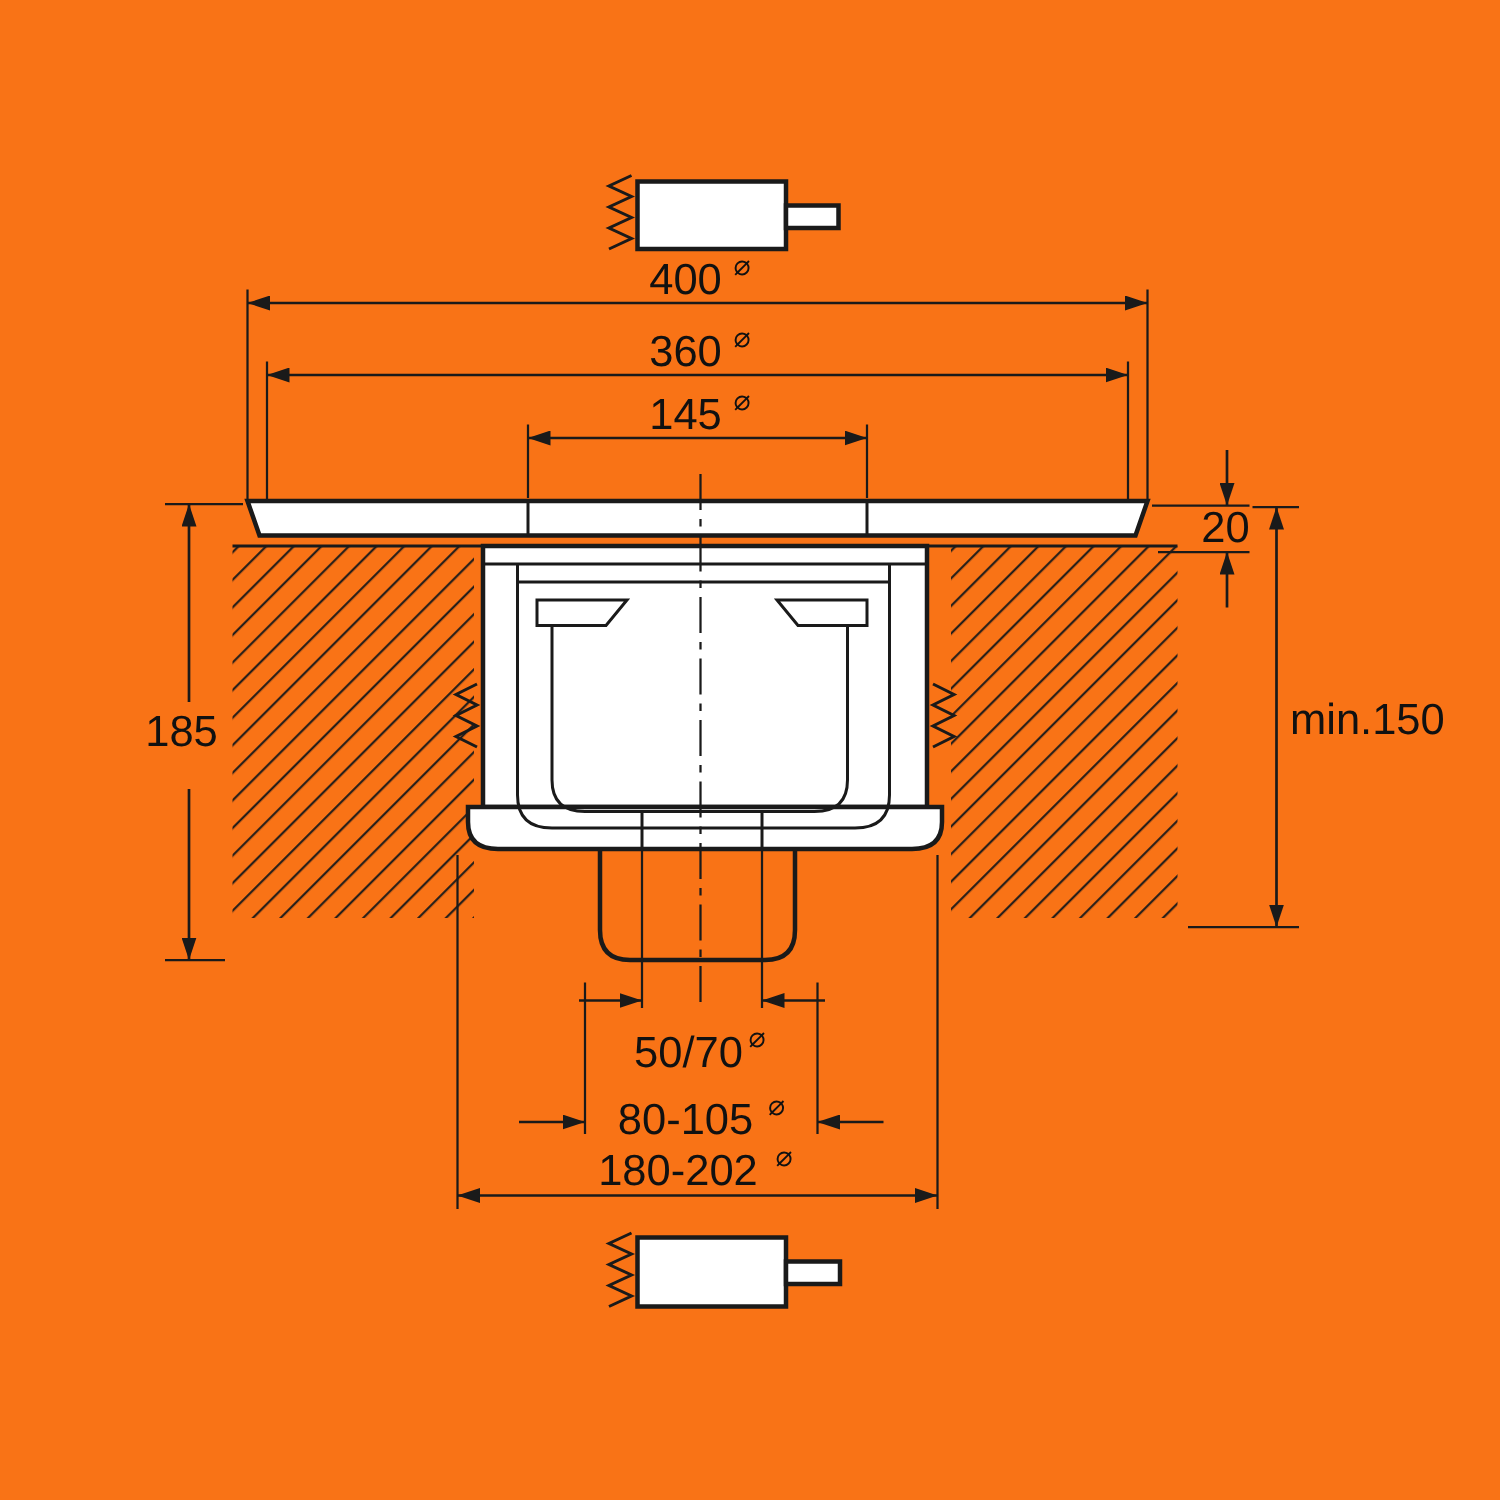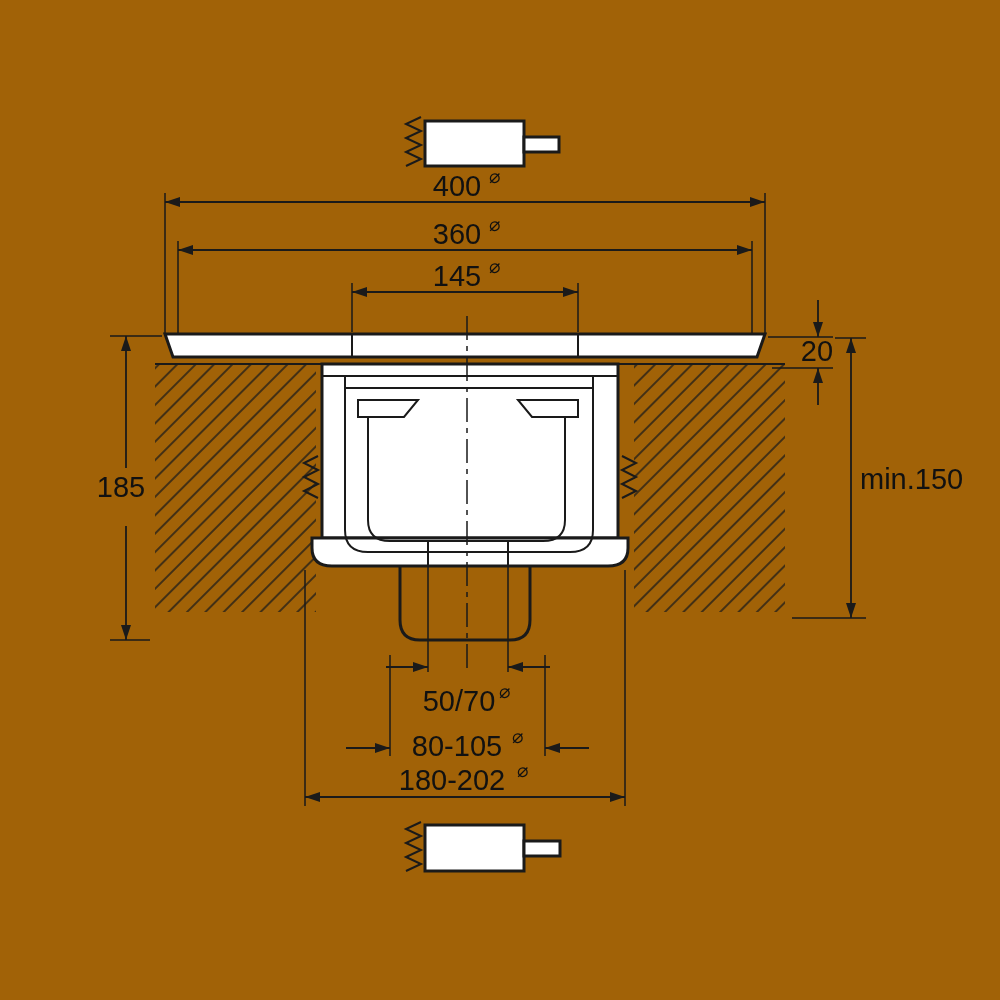--- a/index.html
+++ b/index.html
@@ -1,16 +1,16 @@
 <!DOCTYPE html>
 <html><head>
 <meta charset="utf-8">
 <style>
   html,body{margin:0;padding:0;background:#ffffff;}
-  .canvas{position:relative;width:1000px;height:1000px;background:#a16207;overflow:hidden;}
+  .canvas{position:relative;width:1000px;height:1000px;background:#f97316;overflow:hidden;}
   svg{display:block;}
   .ln{stroke:#1a1a1a;stroke-width:2;fill:none;stroke-linecap:butt;}
   .ln3{stroke:#1a1a1a;stroke-width:3;fill:none;}
   .fillw{fill:#ffffff;}
   .dimln{stroke:#1a1a1a;stroke-width:1.8;fill:none;}
   .extln{stroke:#1a1a1a;stroke-width:1.5;fill:none;}
   .centerln{stroke:#1a1a1a;stroke-width:1.5;fill:none;stroke-dasharray:24 6 5 6;}
   text{font-family:"Liberation Sans","DejaVu Sans",sans-serif;fill:#111111;font-size:29px;}
   .dia-sym{font-size:19px;}
   .min-label{font-size:29px;}

